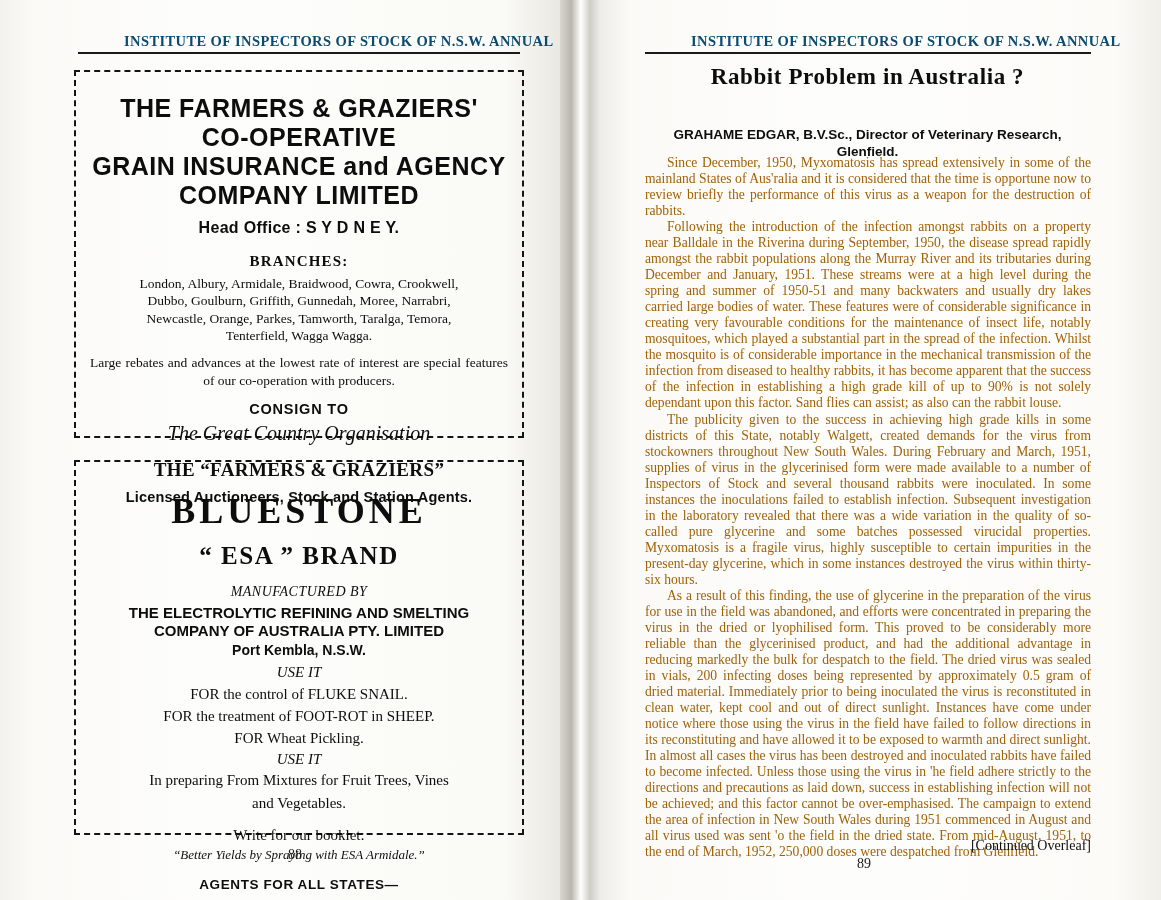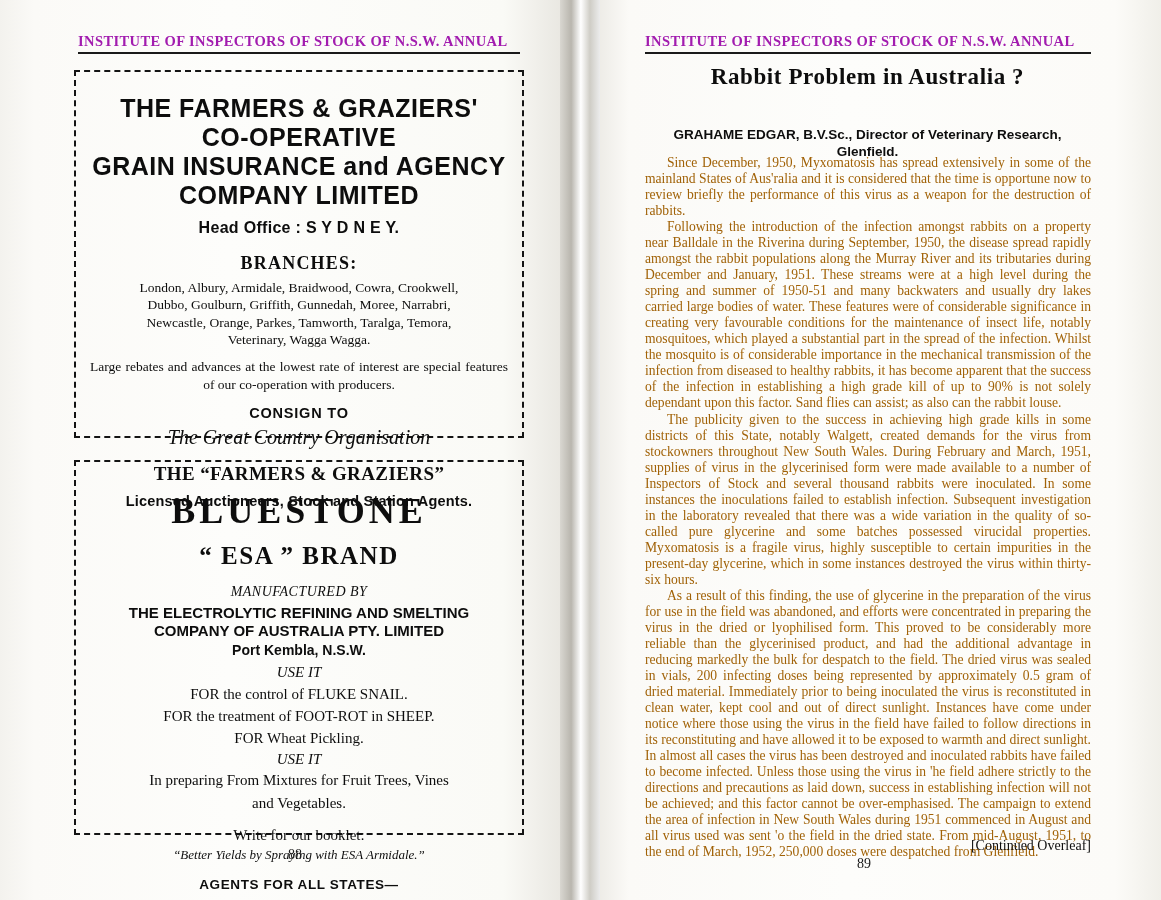--- a/index.html
+++ b/index.html
@@ -42,21 +42,22 @@
   }
 
   
   .runhead {
     position: absolute;
     font-family: "Liberation Serif", serif;
     font-weight: bold;
     font-size: 14.5px;
     letter-spacing: 0.4px;
     white-space: nowrap;
-    color: #a21caf;
+    color: #0c4a6e;
+    margin-left: 46px;
   }
   .runhead-rule {
     position: absolute;
     height: 2px;
     background: #1a1a1a;
   }
 
   
   .ad-box {
     position: absolute;
@@ -82,21 +83,21 @@
   .ad1-head {
     font-family: "Liberation Sans", sans-serif;
     font-weight: bold;
     font-size: 16px;
     margin-top: 10px;
     letter-spacing: 0.3px;
   }
   .ad1-branch-label {
     font-family: "Liberation Serif", serif;
     font-weight: bold;
-    font-size: 18px;
+    font-size: 15px;
     letter-spacing: 1.2px;
     margin-top: 16px;
   }
   .ad1-branches {
     font-family: "Liberation Serif", serif;
     font-size: 13.5px;
     line-height: 1.28;
     margin-top: 5px;
     padding: 0 6px;
     text-align: justify;
@@ -284,21 +285,21 @@
   <div class="ad-inner">
     <div class="ad1-t1">THE FARMERS &amp; GRAZIERS'</div>
     <div class="ad1-t1" style="margin-top:1px;">CO-OPERATIVE</div>
     <div class="ad1-t1" style="margin-top:1px;">GRAIN INSURANCE and AGENCY</div>
     <div class="ad1-t1" style="margin-top:1px;">COMPANY  LIMITED</div>
     <div class="ad1-head">Head Office :  S Y D N E Y.</div>
     <div class="ad1-branch-label">BRANCHES:</div>
     <div class="ad1-branches">London, Albury, Armidale, Braidwood, Cowra, Crookwell,</div>
     <div class="ad1-branches" style="margin-top:0;">Dubbo, Goulburn, Griffith, Gunnedah, Moree, Narrabri,</div>
     <div class="ad1-branches" style="margin-top:0;">Newcastle, Orange, Parkes, Tamworth, Taralga, Temora,</div>
-    <div class="ad1-branches" style="margin-top:0; text-align:center;">Veterinary, Wagga Wagga.</div>
+    <div class="ad1-branches" style="margin-top:0; text-align:center;">Tenterfield, Wagga Wagga.</div>
     <div class="ad1-rebates">Large rebates and advances at the lowest rate of interest are special features of our co-operation with producers.</div>
     <div class="ad1-consign">CONSIGN TO</div>
     <div class="ad1-org">The Great Country Organisation</div>
     <div class="ad1-fg">THE “FARMERS &amp; GRAZIERS”</div>
     <div class="ad1-lic">Licensed Auctioneers, Stock and Station Agents.</div>
   </div>
 </div>
 
 <div class="ad-box" style="left:74px; top:460px; width:450px; height:375px;">
   <div class="ad-inner">

